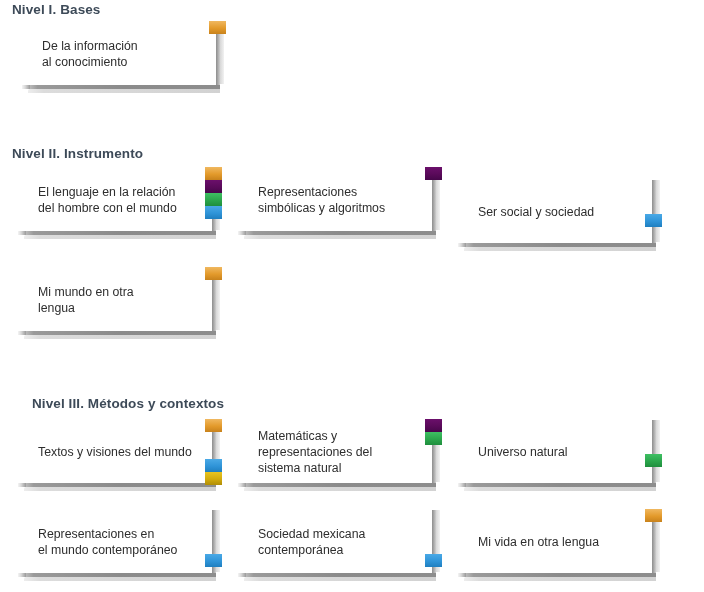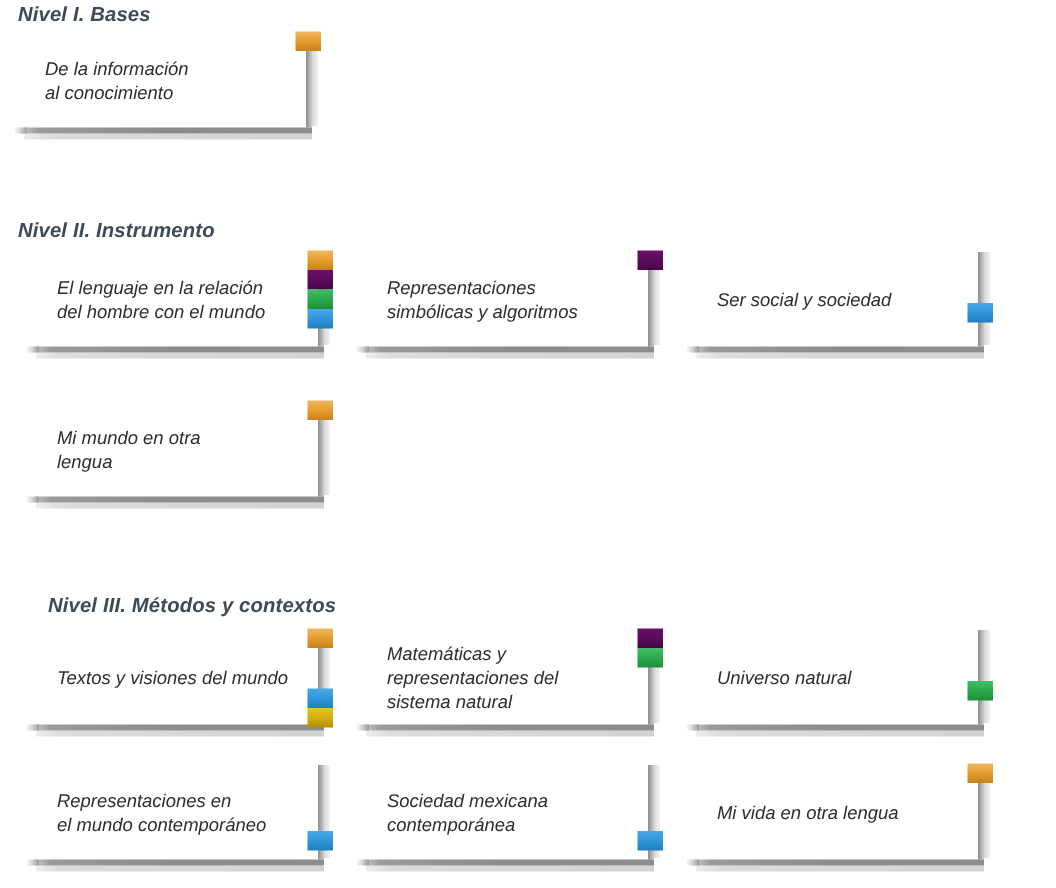--- a/index.html
+++ b/index.html
@@ -15,21 +15,20 @@
     overflow: hidden;
     font-family: "Liberation Sans", "DejaVu Sans", sans-serif;
     -webkit-font-smoothing: antialiased;
   }
 
   .canvas {
     position: absolute;
     left: 0; top: 0;
     width: 704px;
     height: 592px;
-    font-style: italic;
   }
 
   
   .level-title {
     position: absolute;
     font-size: 13.5px;
     font-weight: bold;
     color: #3d4a58;
     letter-spacing: 0.1px;
     white-space: nowrap;
@@ -137,21 +136,21 @@
   .chip-stack.low    { top: 44px; }
 
 </style>
 </head>
 <body>
 
 <div class="canvas">
 
   <div class="level-title" style="left:12px; top:2px;">Nivel I. Bases</div>
 
-  <div class="card" style="left:4px; top:22px; width:212px; height:72px;">
+  <div class="card" style="left:16px; top:22px; width:212px; height:72px;">
     <div class="card-body">
       <span class="card-text">De la información
 al conocimiento</span>
     </div>
     <div class="edge-right-fade"></div>
     <div class="edge-right"></div>
     <div class="edge-bottom-fade"></div>
     <div class="edge-bottom"></div>
     <div class="edge-bottom-cap"></div>
     <div class="chip-stack top">
@@ -187,21 +186,21 @@
     <div class="edge-right-fade"></div>
     <div class="edge-right"></div>
     <div class="edge-bottom-fade"></div>
     <div class="edge-bottom"></div>
     <div class="edge-bottom-cap"></div>
     <div class="chip-stack top">
       <span class="chip purple"></span>
     </div>
   </div>
 
-  <div class="card" style="left:452px; top:168px; width:212px; height:72px;">
+  <div class="card" style="left:452px; top:180px; width:212px; height:72px;">
     <div class="card-body">
       <span class="card-text">Ser social y sociedad</span>
     </div>
     <div class="edge-right-fade"></div>
     <div class="edge-right"></div>
     <div class="edge-bottom-fade"></div>
     <div class="edge-bottom"></div>
     <div class="edge-bottom-cap"></div>
     <div class="chip-stack mid">
       <span class="chip blue"></span>

